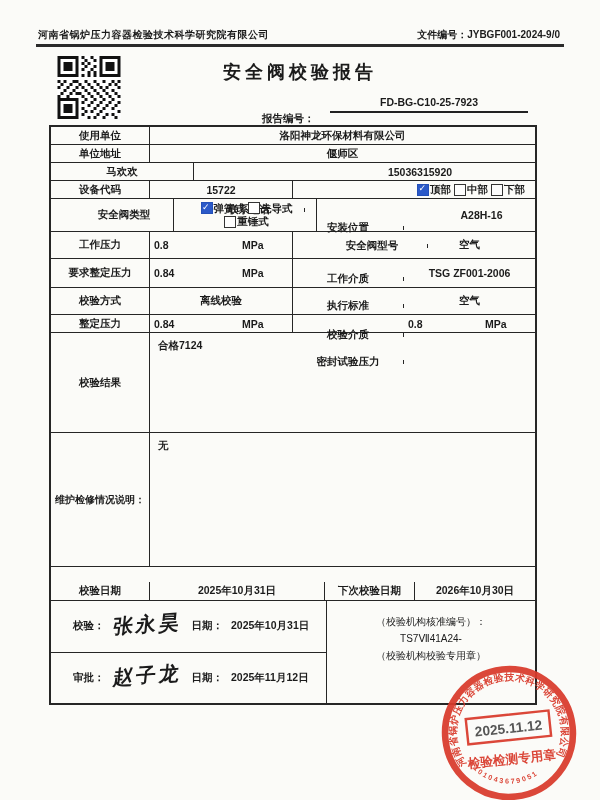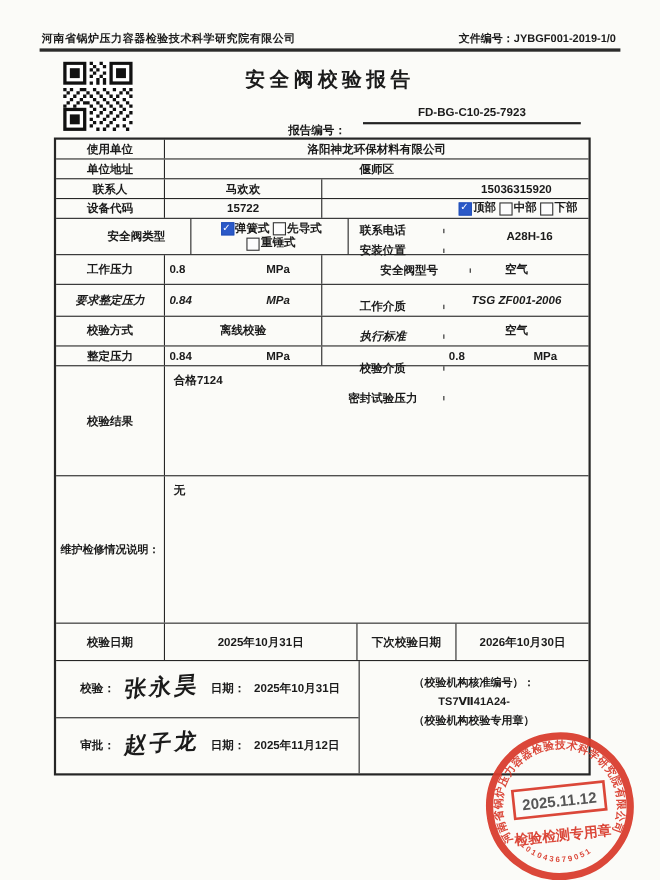--- a/index.html
+++ b/index.html
@@ -27,51 +27,51 @@
     justify-content:center;font-size:10.5px;font-weight:700;padding:2px 4px;text-align:center;}
   .cell:last-child{border-right:none;}
   .c1{width:99px;flex:none;}
   .c2{width:143px;flex:none;}
   .c3{width:111px;flex:none;margin-top:45px;}
   .c4{flex:1;}
   .d1{width:99px;flex:none;}
   .d2{width:175px;flex:none;}
   .d3{width:90px;flex:none;font-family:Liberation Mono, monospace;}
   .d4{flex:1;}
-  .h26{height:18px;} .h33{height:33px;padding-left:24px;} .h27{height:27px;} .h29{height:29px;font-style:italic;}
-  .h100{height:100px;} .h134{height:134px;} .h34{height:34px;}
+  .h26{height:18px;} .h33{height:33px;padding-left:24px;} .h27{height:27px;} .h29{height:29px;}
+  .h100{height:100px;} .h134{height:134px;} .h34{height:34px;align-items:flex-end;}
   .topleft{align-items:flex-start;justify-content:flex-start;text-align:left;padding:6px 8px;}
   .pv{display:flex;width:100%;align-items:center;}
   .pv .v{flex:1.15;text-align:left;}
   .pv .u{width:46px;text-align:left;}
   .nowrap{white-space:nowrap;font-size:10px;}
   
   .optgroup{display:flex;flex-wrap:wrap;justify-content:center;align-items:center;line-height:1.25;}
   .opt{display:inline-flex;align-items:center;}
   .cb{width:10px;height:10px;border:1.6px solid #333;display:inline-block;margin:0 1px 0 3px;
     position:relative;background:#fdfdfd;flex:none;}
   .cb.checked{background:#2b59c8;border-color:#2450b8;}
   .cb.checked::after{content:"✓";color:#fff;font-size:9px;font-weight:700;position:absolute;left:0.5px;top:-1.5px;}
   
   .sleft{width:276px;flex:none;border-right:1.6px solid #262626;box-sizing:border-box;display:flex;flex-direction:column;}
   .sright{flex:1;display:flex;flex-direction:column;align-items:center;justify-content:flex-start;
-    padding-top:12px;font-size:10px;font-weight:700;line-height:1.7;text-align:center;}
+    padding-top:12px;font-size:10px;font-weight:400;line-height:1.7;text-align:center;}
   .sigrow{flex:1;display:flex;align-items:center;padding-left:22px;font-size:10.5px;font-weight:700;box-sizing:border-box;}
   .sigrow.first{border-bottom:1.6px solid #262626;}
   .signature{font-size:20px;font-weight:700;letter-spacing:3px;display:inline-block;
     transform:rotate(-4deg) skewX(-10deg);margin:0 10px 4px 8px;font-family:"DejaVu Serif","Liberation Serif",serif;}
   .sig-date-label{margin-right:8px;}
   
   .stamp{left:438px;top:662px;width:142px;height:142px;opacity:.93;pointer-events:none;}
 </style>
 </head>
 <body>
 
 <div class="abs hdr-company">河南省锅炉压力容器检验技术科学研究院有限公司</div>
-<div class="abs hdr-docno"><span>文件编号：</span><span>JYBGF001-2019-1/0</span></div>
+<div class="abs hdr-docno"><span>文件编号：</span><span>JYBGF001-2024-9/0</span></div>
 <div class="abs hdr-rule"></div>
 
 <svg class="abs qr" width="66" height="63" viewBox="0 0 63 63">
   <rect x="0" y="0" width="63" height="63" fill="#fff"></rect>
   <g fill="#111">
     <rect x="0" y="0" width="21" height="21"></rect>
       <rect x="3" y="3" width="15" height="15" fill="#fff"></rect>
       <rect x="6" y="6" width="9" height="9"></rect>
     <rect x="42" y="0" width="21" height="21"></rect>
       <rect x="45" y="3" width="15" height="15" fill="#fff"></rect>
@@ -93,21 +93,20 @@
     <div class="cell c1">使用单位</div>
     <div class="cell c4">洛阳神龙环保材料有限公司</div>
   </div>
 
   <div class="row h26">
     <div class="cell c1">单位地址</div>
     <div class="cell c4">偃师区</div>
   </div>
 
   <div class="row h26">
-    <div class="cell c1">联系人</div>
     <div class="cell c2">马欢欢</div>
     <div class="cell c3">联系电话</div>
     <div class="cell c4">15036315920</div>
   </div>
 
   <div class="row h26">
     <div class="cell c1">设备代码</div>
     <div class="cell c2">15722</div>
     <div class="cell c3">安装位置</div>
     <div class="cell c4">

